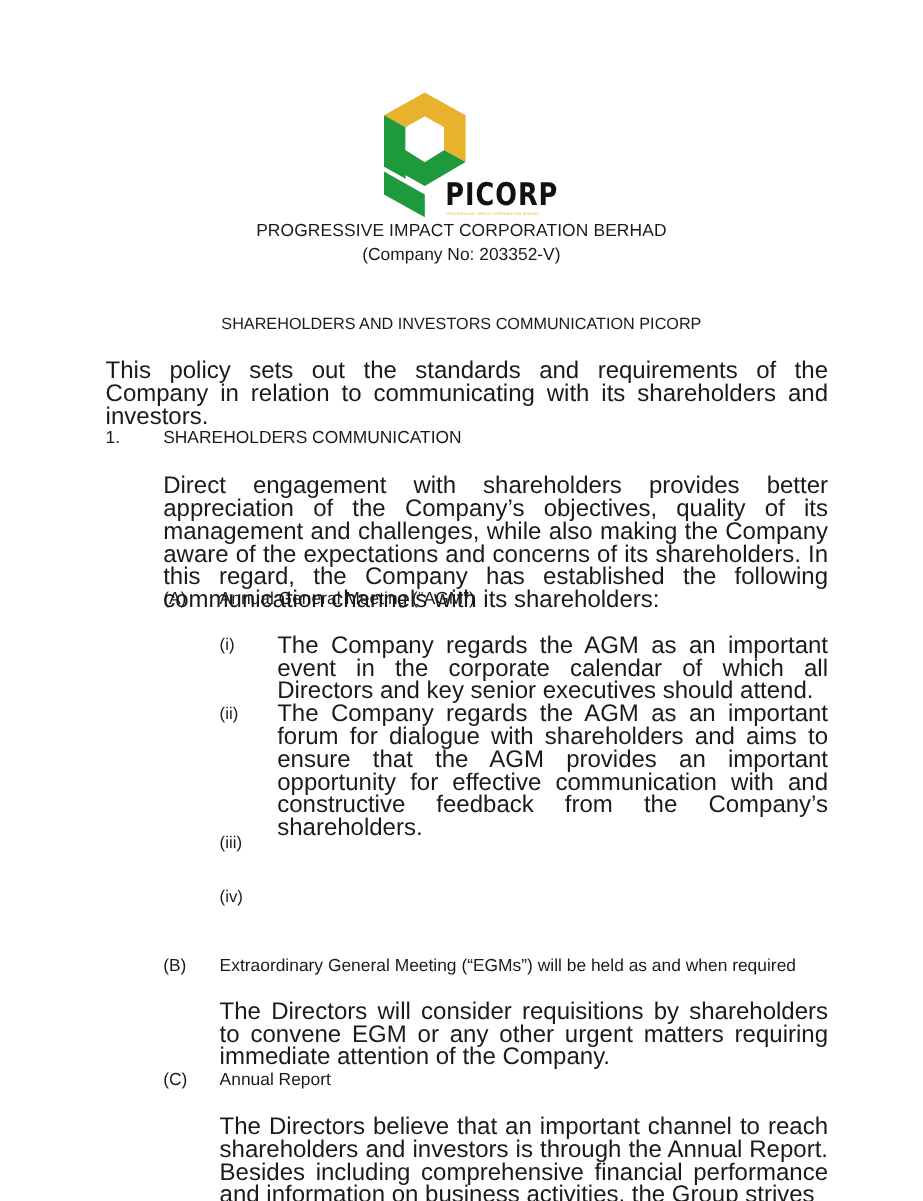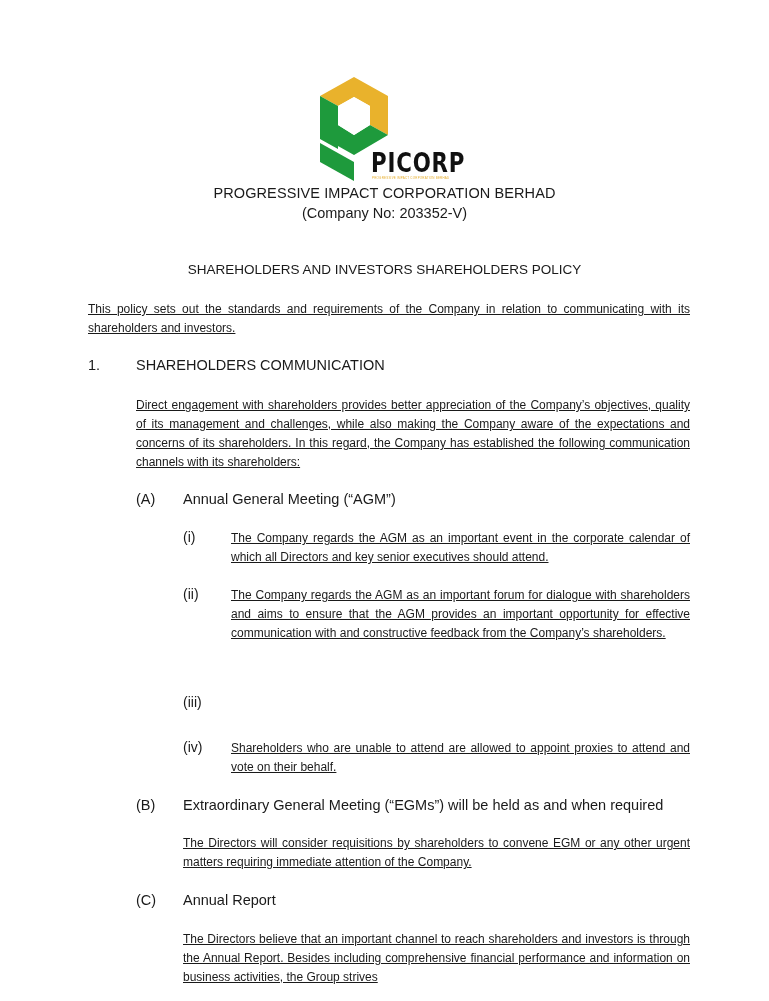--- a/index.html
+++ b/index.html
@@ -19,23 +19,22 @@
     position: absolute; left: 52px; top: 99px; font-size: 3px; color: #e8b030;
     white-space: nowrap; letter-spacing: 0.2px;
   }
   .center { position: absolute; left: 0; width: 769px; text-align: center; }
   .company { top: 185px; font-size: 14.5px; letter-spacing: 0.1px; }
   .sub { font-size: 14.5px; }
   .sub1 { top: 205px; }
   .sub2 { top: 225px; }
   .policy-title { top: 262px; font-size: 13.5px; }
   .para {
-    position: absolute; font-size: 12px; line-height: 19px; text-align: justify;
+    position: absolute; font-size: 20px; line-height: 19px; text-align: justify;
     text-align-last: left;
-    text-decoration: underline;
   }
   .intro { left: 88px; top: 300px; width: 602px; }
   .num { position: absolute; font-size: 14.5px; }
   .head { position: absolute; font-size: 14.5px; }
   .s1-num { left: 88px; top: 357px; }
   .s1-head { left: 136px; top: 357px; }
   .s1-body { left: 136px; top: 396px; width: 554px; }
   .a-num { left: 136px; top: 491px; }
   .a-head { left: 183px; top: 491px; }
   .item-num { position: absolute; font-size: 14px; left: 183px; }
@@ -66,41 +65,40 @@
       <polygon points="0,66 34,85 34,104 0,85" fill="#1e9a3c"></polygon>
 
       <polygon points="34,20 50,29 50,48 34,58 18,48 18,29" fill="#ffffff"></polygon>
     </svg>
     <div class="logo-word">PICORP</div>
     <div class="logo-tag">PROGRESSIVE IMPACT CORPORATION BERHAD</div>
   </div>
 
   <div class="center company">PROGRESSIVE IMPACT CORPORATION BERHAD</div>
   <div class="center sub sub1">(Company No: 203352-V)</div>
-  <div class="center policy-title">SHAREHOLDERS AND INVESTORS SHAREHOLDERS POLICY</div>
+  <div class="center policy-title">SHAREHOLDERS AND INVESTORS COMMUNICATION PICORP</div>
 
   <div class="para intro">This policy sets out the standards and requirements of the Company in relation to communicating with its shareholders and investors.</div>
 
   <div class="num s1-num">1.</div>
   <div class="head s1-head">SHAREHOLDERS COMMUNICATION</div>
   <div class="para s1-body">Direct engagement with shareholders provides better appreciation of the Company’s objectives, quality of its management and challenges, while also making the Company aware of the expectations and concerns of its shareholders. In this regard, the Company has established the following communication channels with its shareholders:</div>
 
   <div class="num a-num">(A)</div>
   <div class="head a-head">Annual General Meeting (“AGM”)</div>
 
   <div class="item-num i1n">(i)</div>
   <div class="para item-body i1b">The Company regards the AGM as an important event in the corporate calendar of which all Directors and key senior executives should attend.</div>
 
   <div class="item-num i2n">(ii)</div>
   <div class="para item-body i2b">The Company regards the AGM as an important forum for dialogue with shareholders and aims to ensure that the AGM provides an important opportunity for effective communication with and constructive feedback from the Company’s shareholders.</div>
 
   <div class="item-num i3n">(iii)</div>
 
   <div class="item-num i4n">(iv)</div>
-  <div class="para item-body i4b">Shareholders who are unable to attend are allowed to appoint proxies to attend and vote on their behalf.</div>
 
   <div class="num b-num">(B)</div>
   <div class="head b-head">Extraordinary General Meeting (“EGMs”) will be held as and when required</div>
   <div class="para b-body">The Directors will consider requisitions by shareholders to convene EGM or any other urgent matters requiring immediate attention of the Company.</div>
 
   <div class="num c-num">(C)</div>
   <div class="head c-head">Annual Report</div>
   <div class="para c-body">The Directors believe that an important channel to reach shareholders and investors is through the Annual Report. Besides including comprehensive financial performance and information on business activities, the Group strives</div>
 
 </div>

